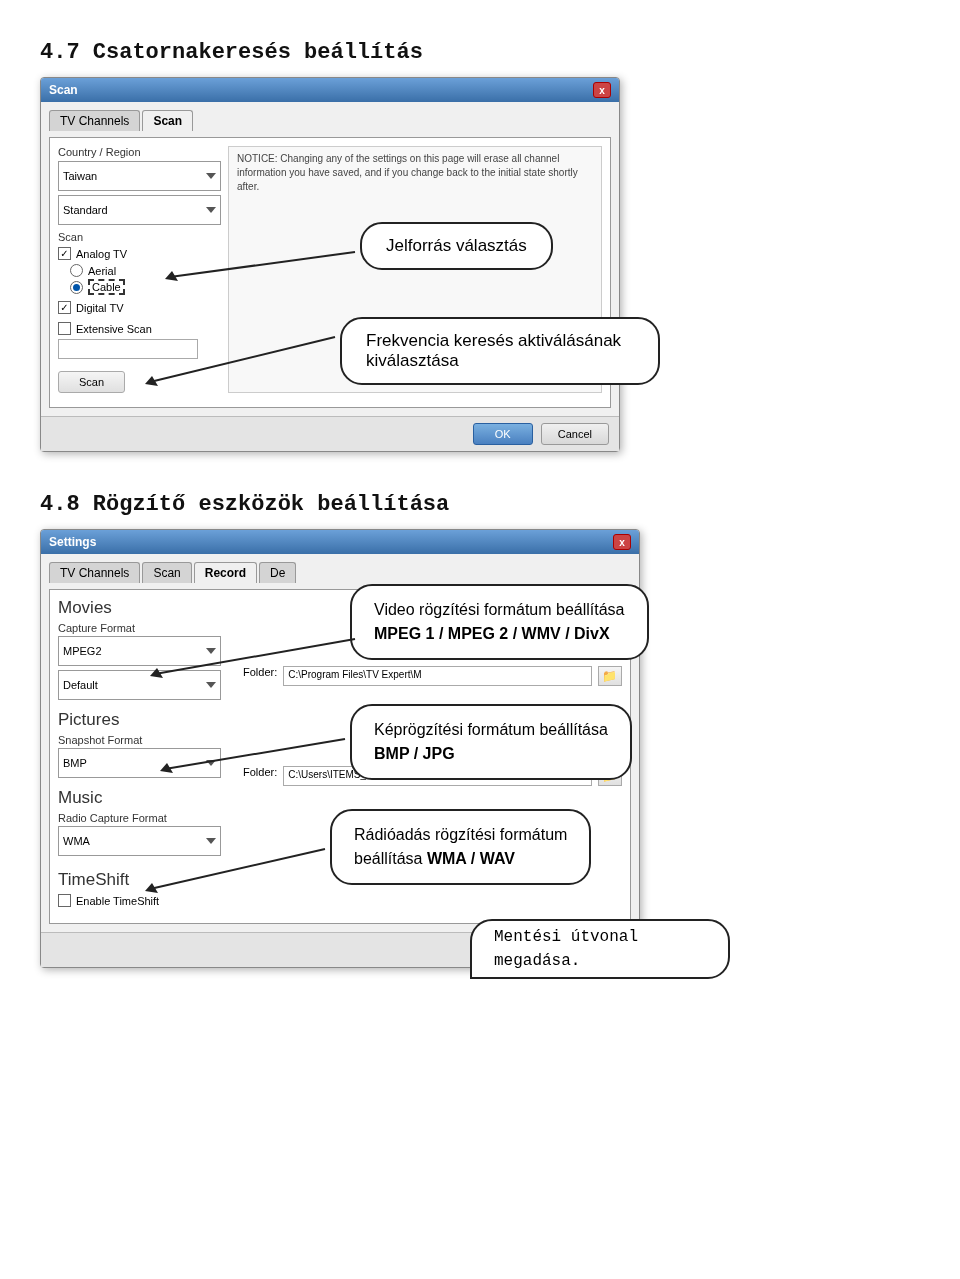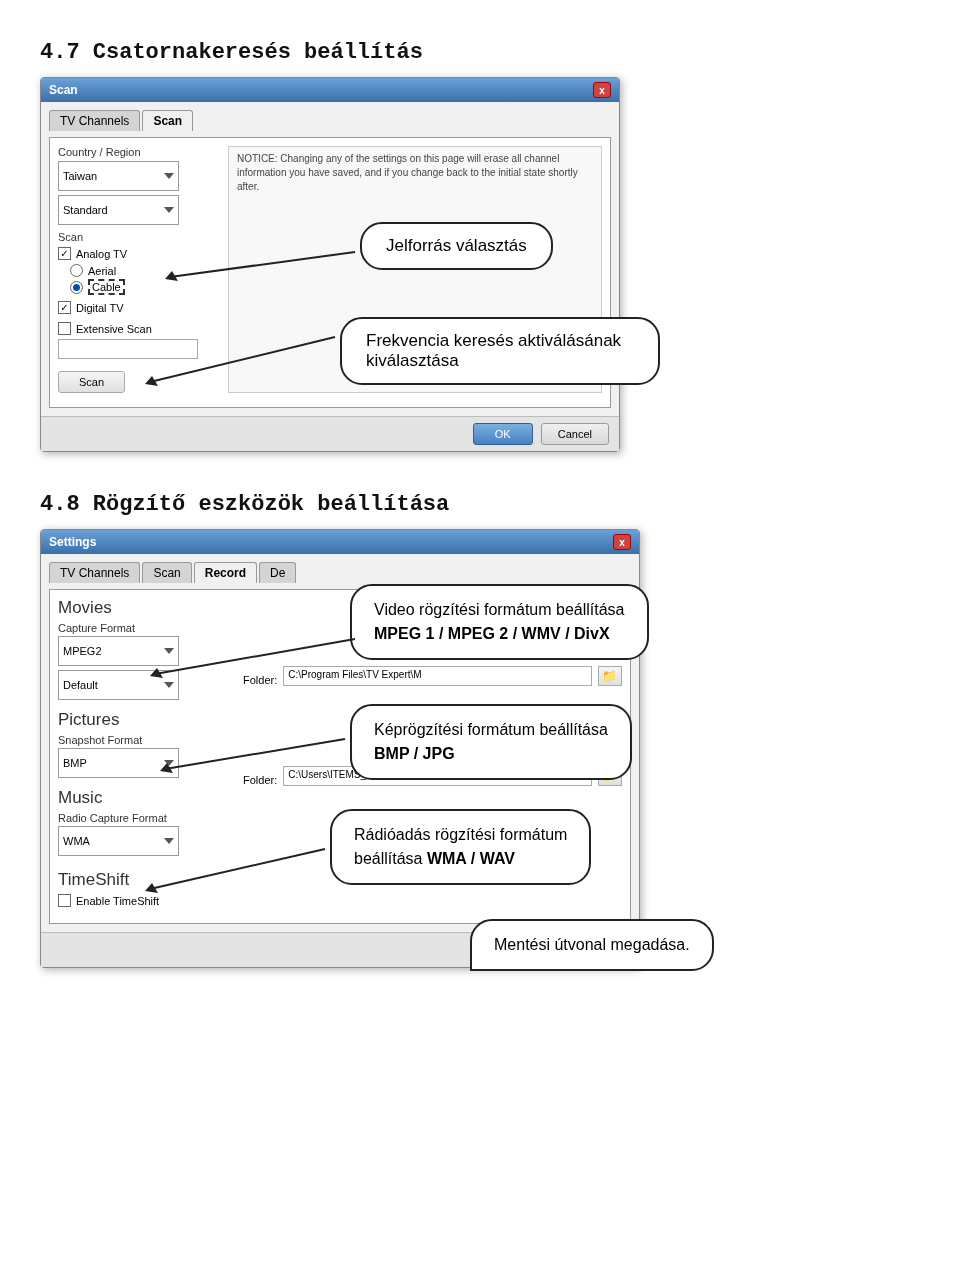--- a/index.html
+++ b/index.html
@@ -101,21 +101,21 @@
     }
 
     .select-box {
       background: white;
       border: 1px solid #999;
       padding: 14px 4px;
       font-size: 11px;
       display: flex;
       align-items: center;
       justify-content: space-between;
-      width: 121px;
+      width: 163px;
       height: 22px;
       cursor: pointer;
       margin-bottom: 4px;
     }
 
     .select-arrow {
       border-left: 5px solid transparent;
       border-right: 5px solid transparent;
       border-top: 6px solid #555;
       display: inline-block;
@@ -253,21 +253,21 @@
     }
 
     .group-subtitle {
       font-size: 11px;
       color: #333;
       margin-bottom: 2px;
     }
 
     .folder-row {
       display: flex;
-      align-items: flex-end;
+      align-items: flex-start;
       gap: 6px;
       font-size: 11px;
       margin: 4px 0;
     }
 
     .folder-input {
       flex: 1;
       border: 1px solid #aaa;
       padding: 2px 4px;
       font-size: 10px;
@@ -497,19 +497,19 @@
       <div style="background:white; border:2.5px solid #222; border-radius:22px; padding:12px 22px; font-size:16px; max-width:340px; display:inline-block; line-height:1.5;">
         <span>Rádióadás rögzítési formátum<br>beállítása <strong>WMA / WAV</strong></span>
       </div>
       <svg width="200" height="60" style="position:absolute; top:35px; left:-190px;">
         <line x1="185" y1="5" x2="10" y2="45" stroke="#222" stroke-width="2"></line>
         <polygon points="5,47 12,39 18,49" fill="#222"></polygon>
       </svg>
     </div>
 
     <div style="position:absolute; top: 390px; left: 430px; pointer-events:none;">
-      <div style="background:white; border:2.5px solid #222; border-radius:22px 22px 22px 0; padding:12px 22px; font-size:16px; max-width:260px; display:inline-block; line-height:1.5;">
+      <div style="background:white; border:2.5px solid #222; border-radius:22px 22px 22px 0; padding:4px 22px; font-size:16px; max-width:260px; display:inline-block; line-height:1.5;font-family:Liberation Mono, monospace;">
         <span>Mentési útvonal megadása.</span>
       </div>
     </div>
 
   </div>
 </div>
 
 </body></html>

